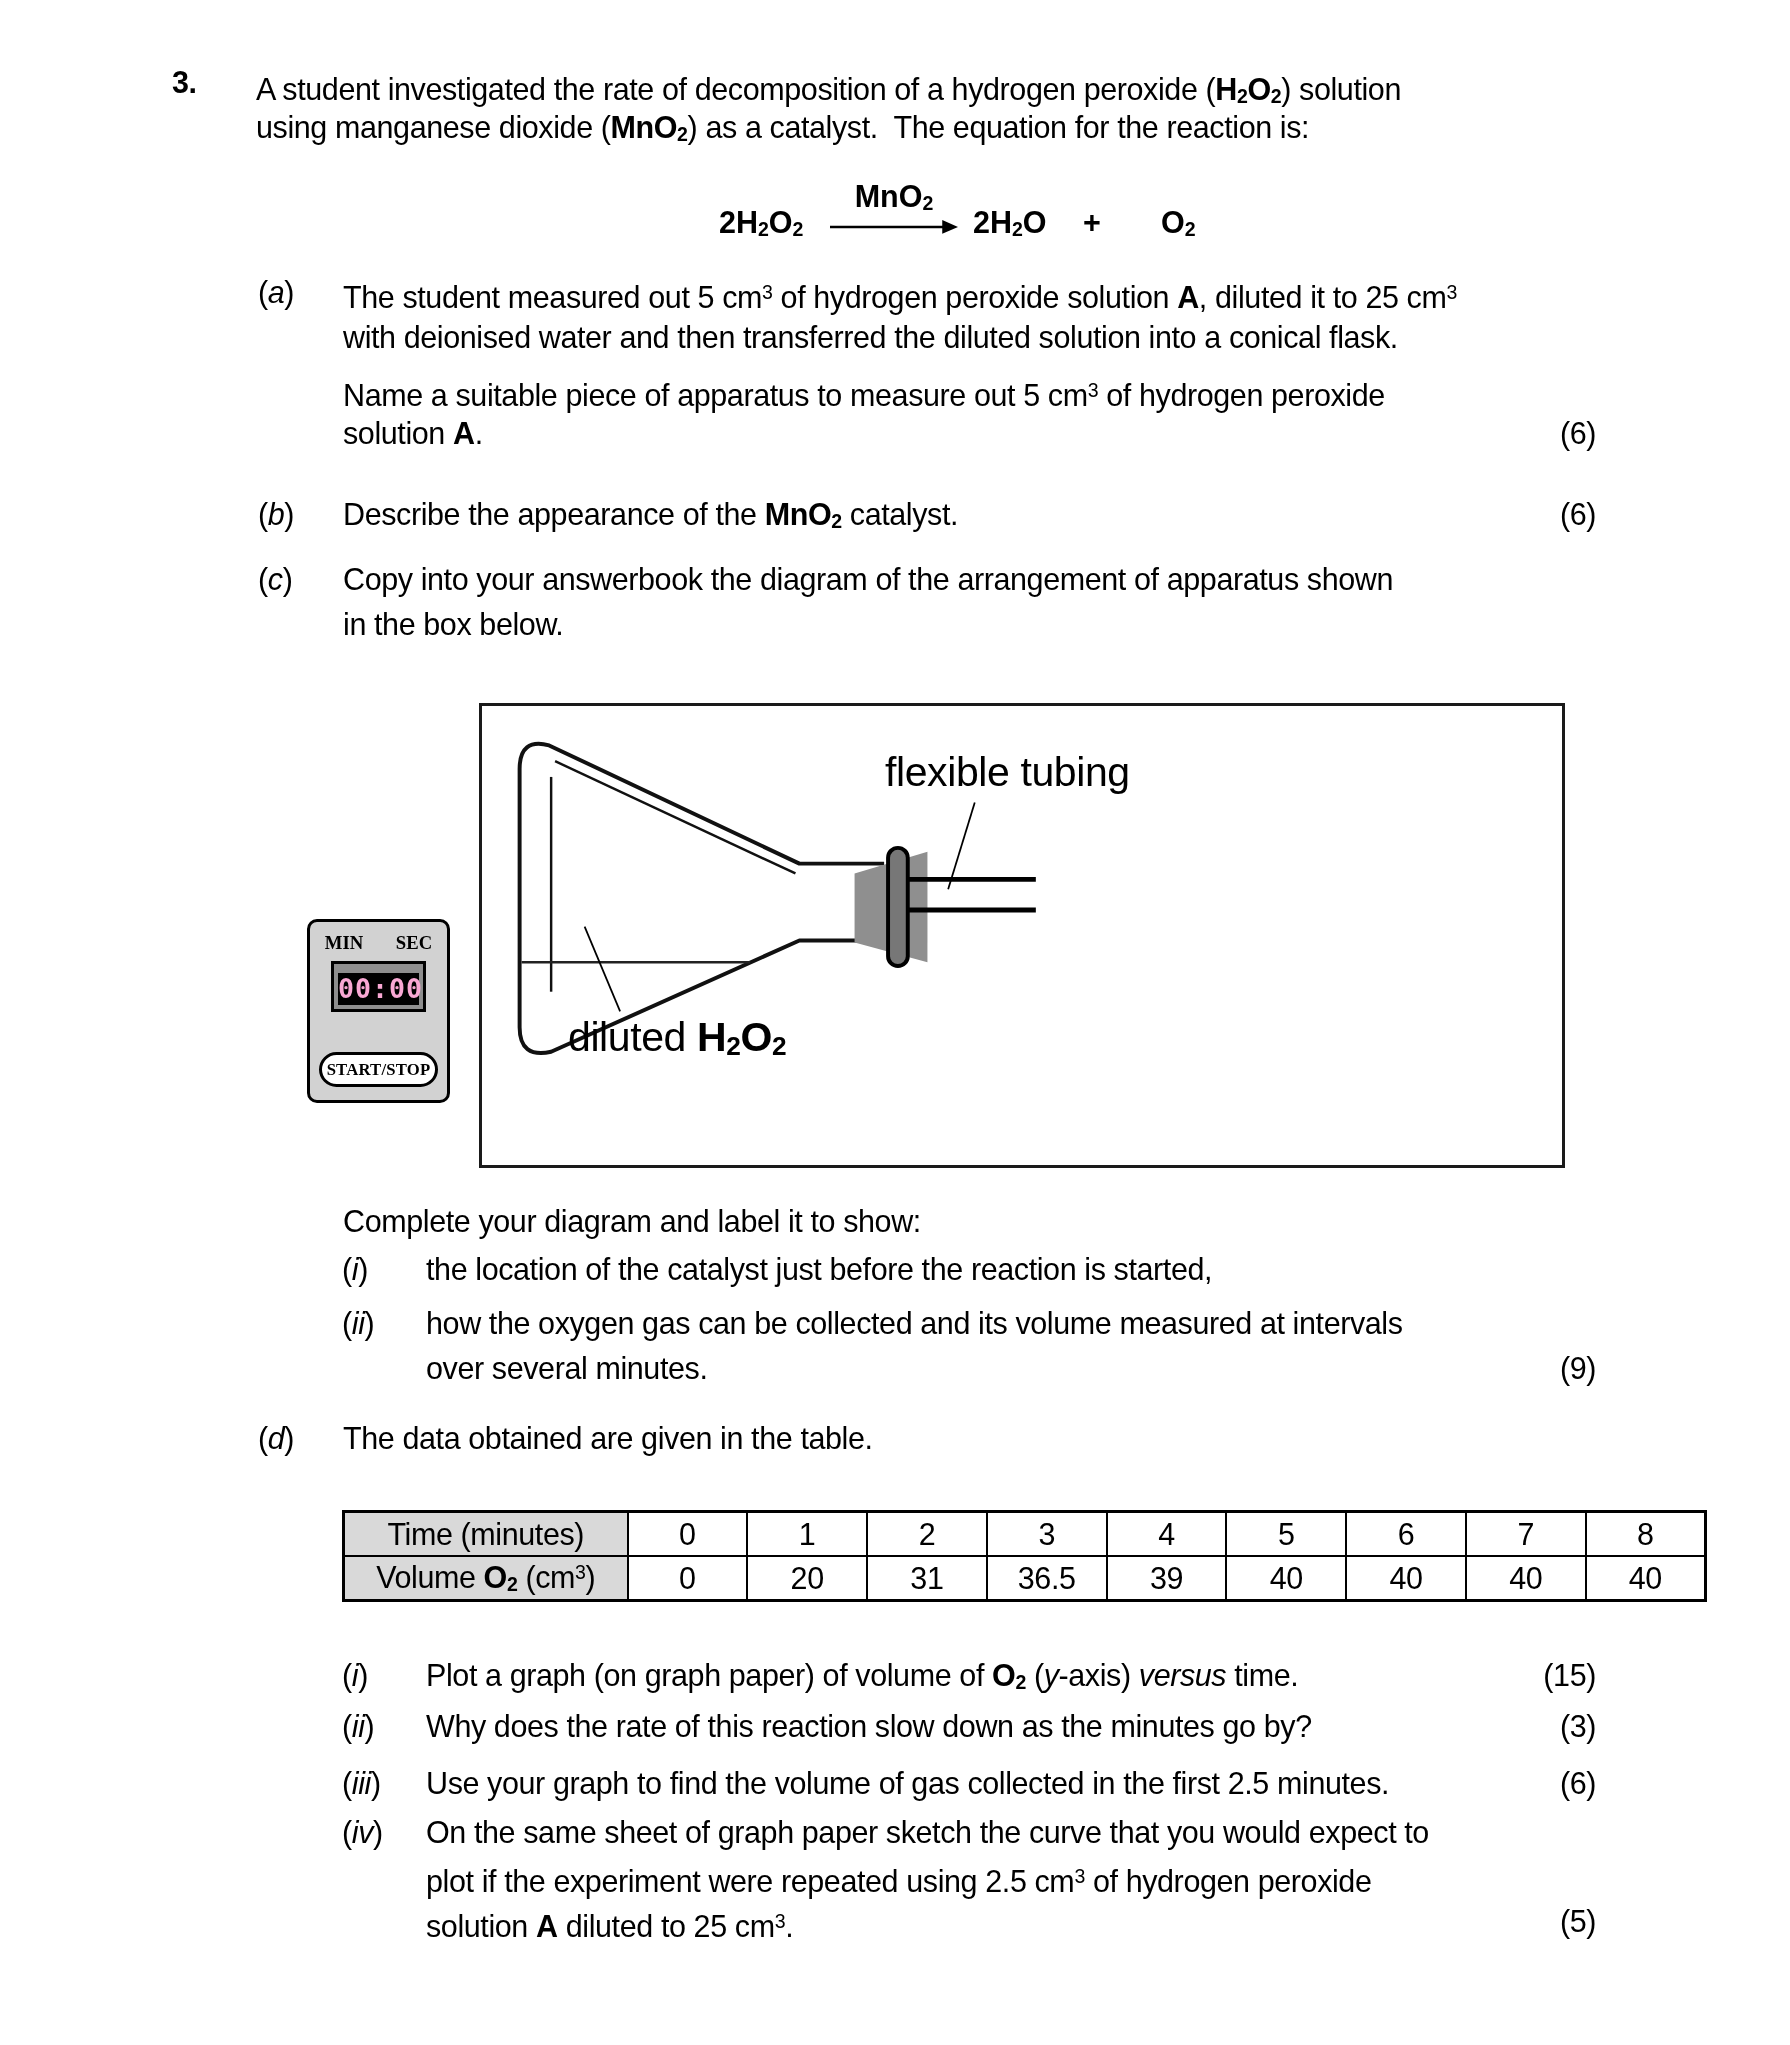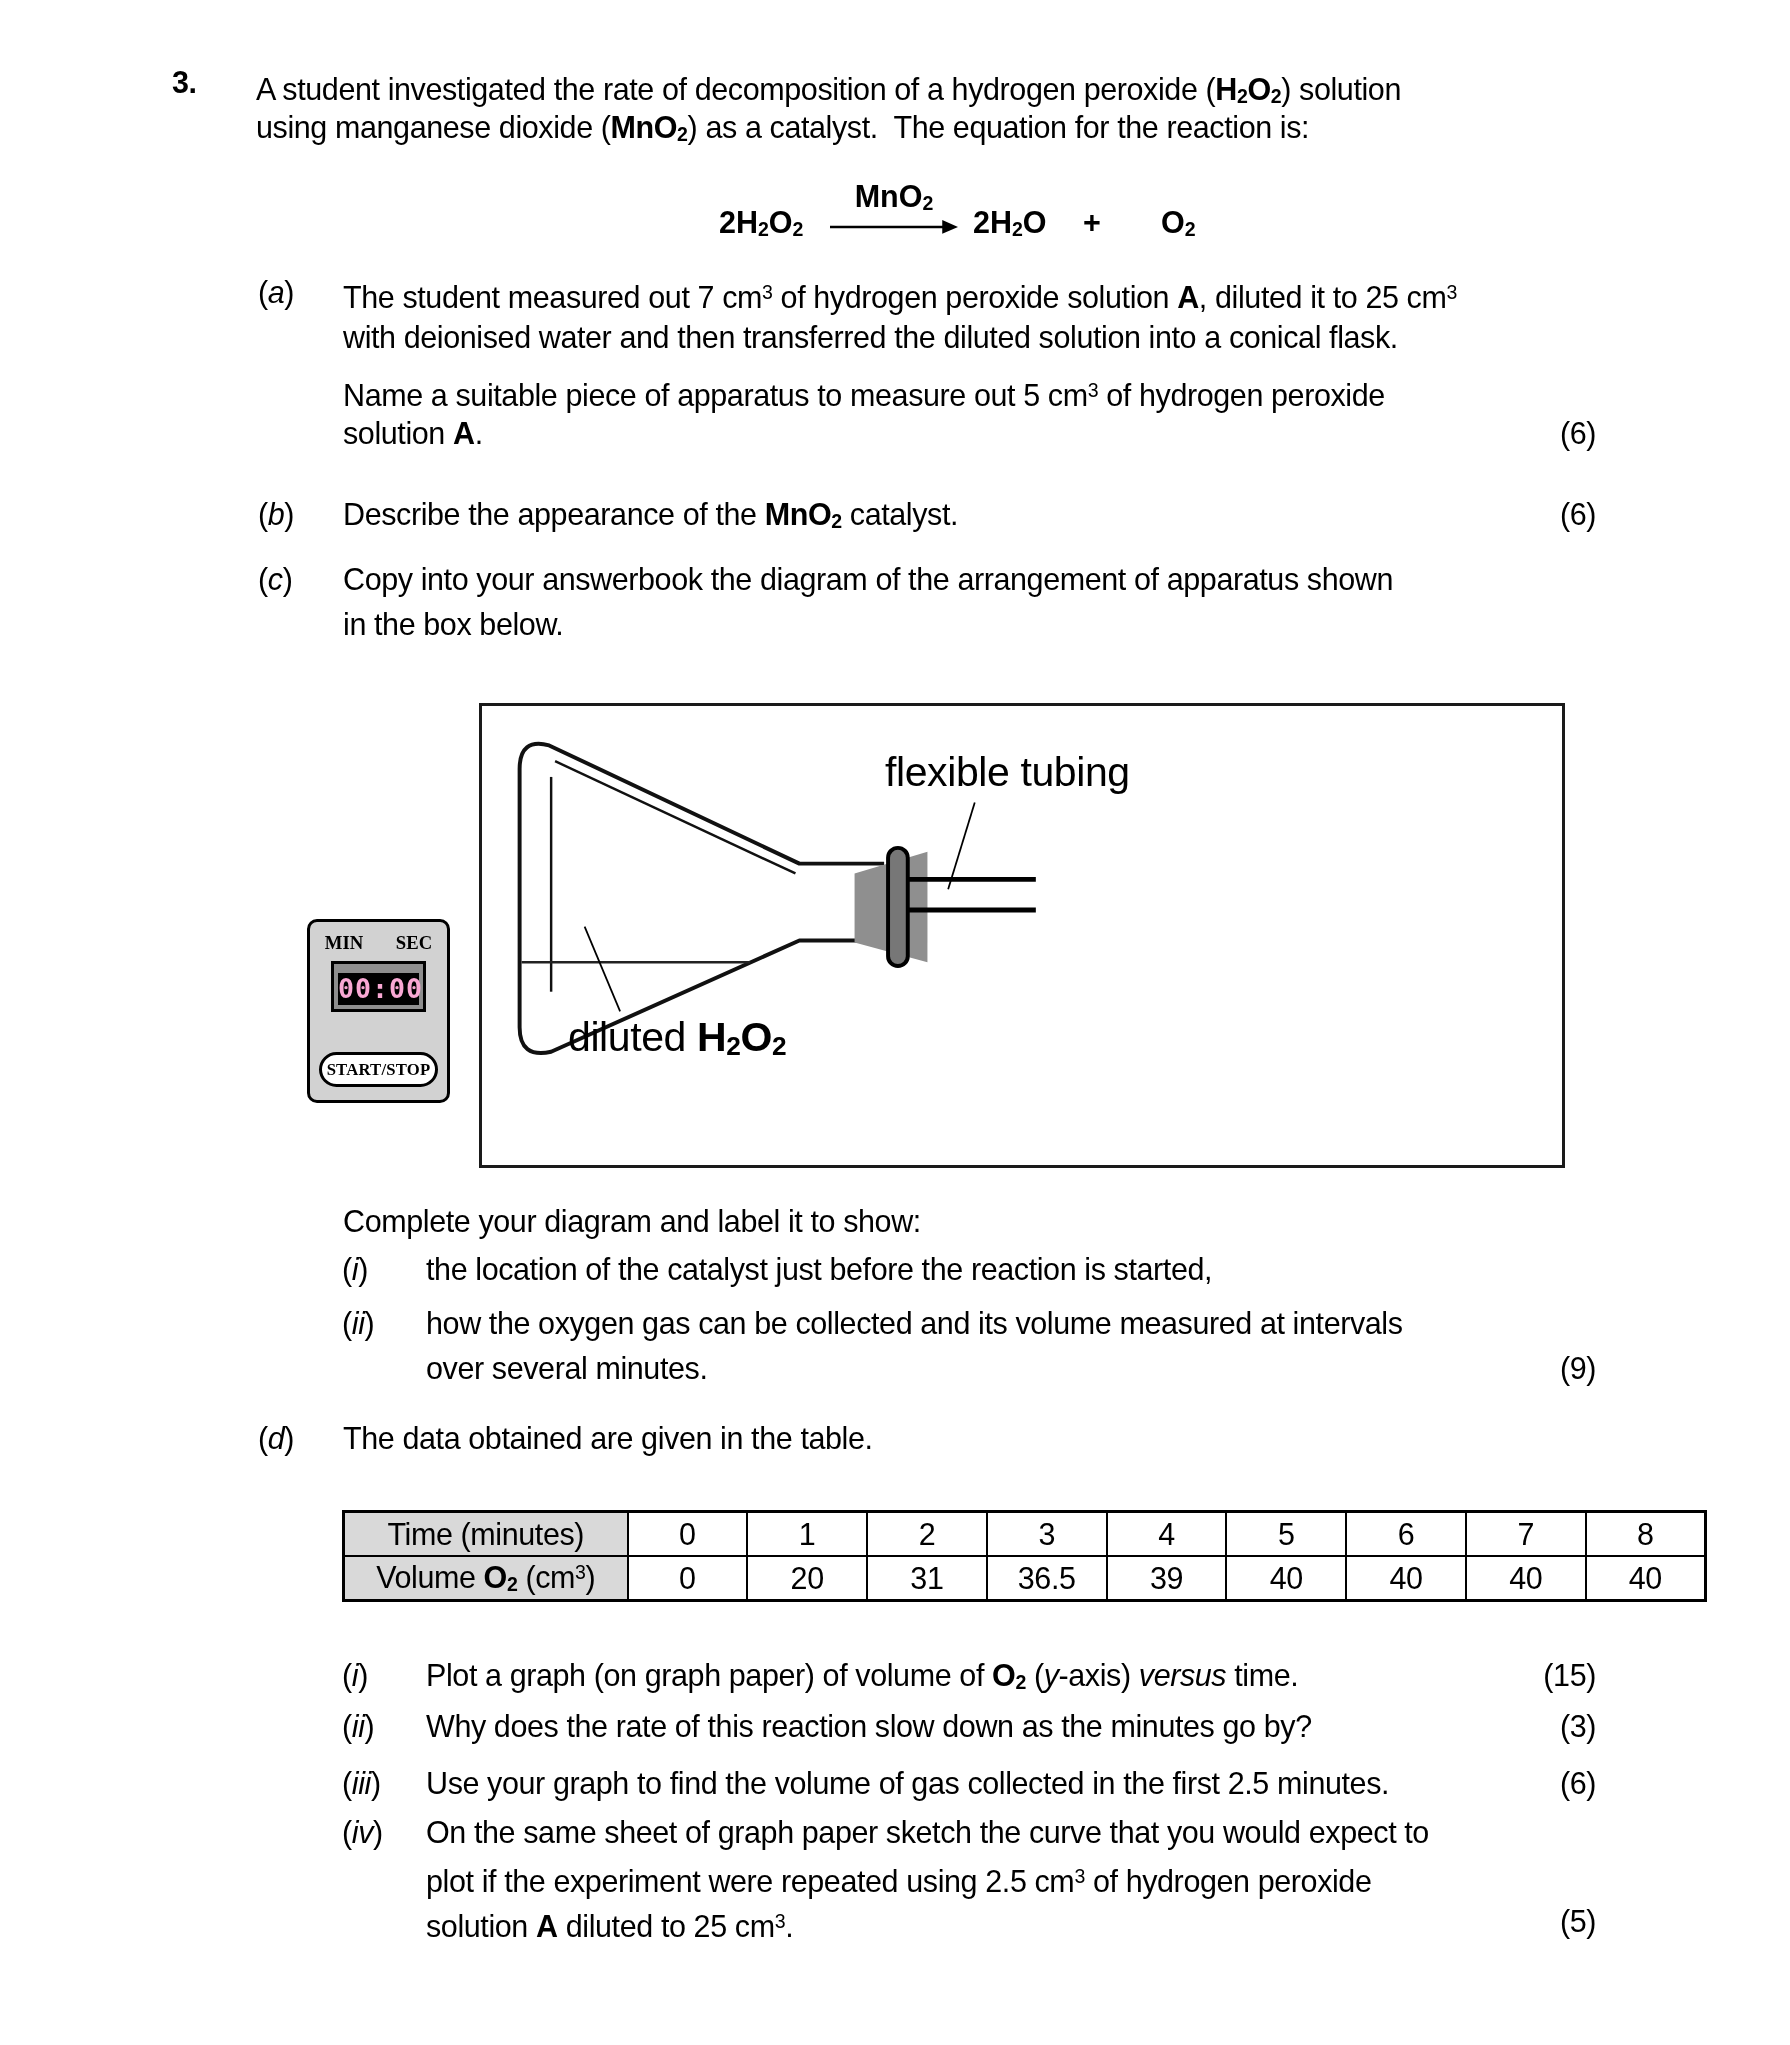--- a/index.html
+++ b/index.html
@@ -64,21 +64,21 @@
     <svg width="128" height="15.8" viewBox="0 0 130 16">
       <line x1="0" y1="8" x2="116" y2="8" stroke="#000" stroke-width="2.5"></line>
       <polygon points="114,1 130,8 114,15" fill="#000"></polygon>
     </svg>
     <span class="piece eq-rhs"><span class="b">2H</span><span class="b sub">2</span><span class="b">O</span></span>
     <span class="piece eq-plus">+</span>
     <span class="piece eq-o2"><span class="b">O</span><span class="b sub">2</span></span>
   </div>
 
   <div class="ln" style="left:258px;top:271px;"><span>(</span><span class="i">a</span><span>)</span></div>
-  <div class="ln" style="left:343px;top:271px;"><span>The student measured out 7 cm</span><span class="sup">3</span><span> of hydrogen peroxide solution </span><span class="b">A</span><span>, diluted it to 25 cm</span><span class="sup">3</span></div>
+  <div class="ln" style="left:343px;top:271px;"><span>The student measured out 5 cm</span><span class="sup">3</span><span> of hydrogen peroxide solution </span><span class="b">A</span><span>, diluted it to 25 cm</span><span class="sup">3</span></div>
   <div class="ln" style="left:343px;top:316px;"><span>with deionised water and then transferred the diluted solution into a conical flask.</span></div>
   <div class="ln" style="left:343px;top:369px;"><span>Name a suitable piece of apparatus to measure out 5 cm</span><span class="sup">3</span><span> of hydrogen peroxide</span></div>
   <div class="ln" style="left:343px;top:412px;"><span>solution </span><span class="b">A</span><span>.</span></div>
   <div class="marks" style="top:412px;">(6)</div>
 
   <div class="ln" style="left:258px;top:493px;"><span>(</span><span class="i">b</span><span>)</span></div>
   <div class="ln" style="left:343px;top:493px;"><span>Describe the appearance of the </span><span class="b">MnO</span><span class="b sub">2</span><span> catalyst.</span></div>
   <div class="marks" style="top:493px;">(6)</div>
 
   <div class="ln" style="left:258px;top:558px;"><span>(</span><span class="i">c</span><span>)</span></div>

